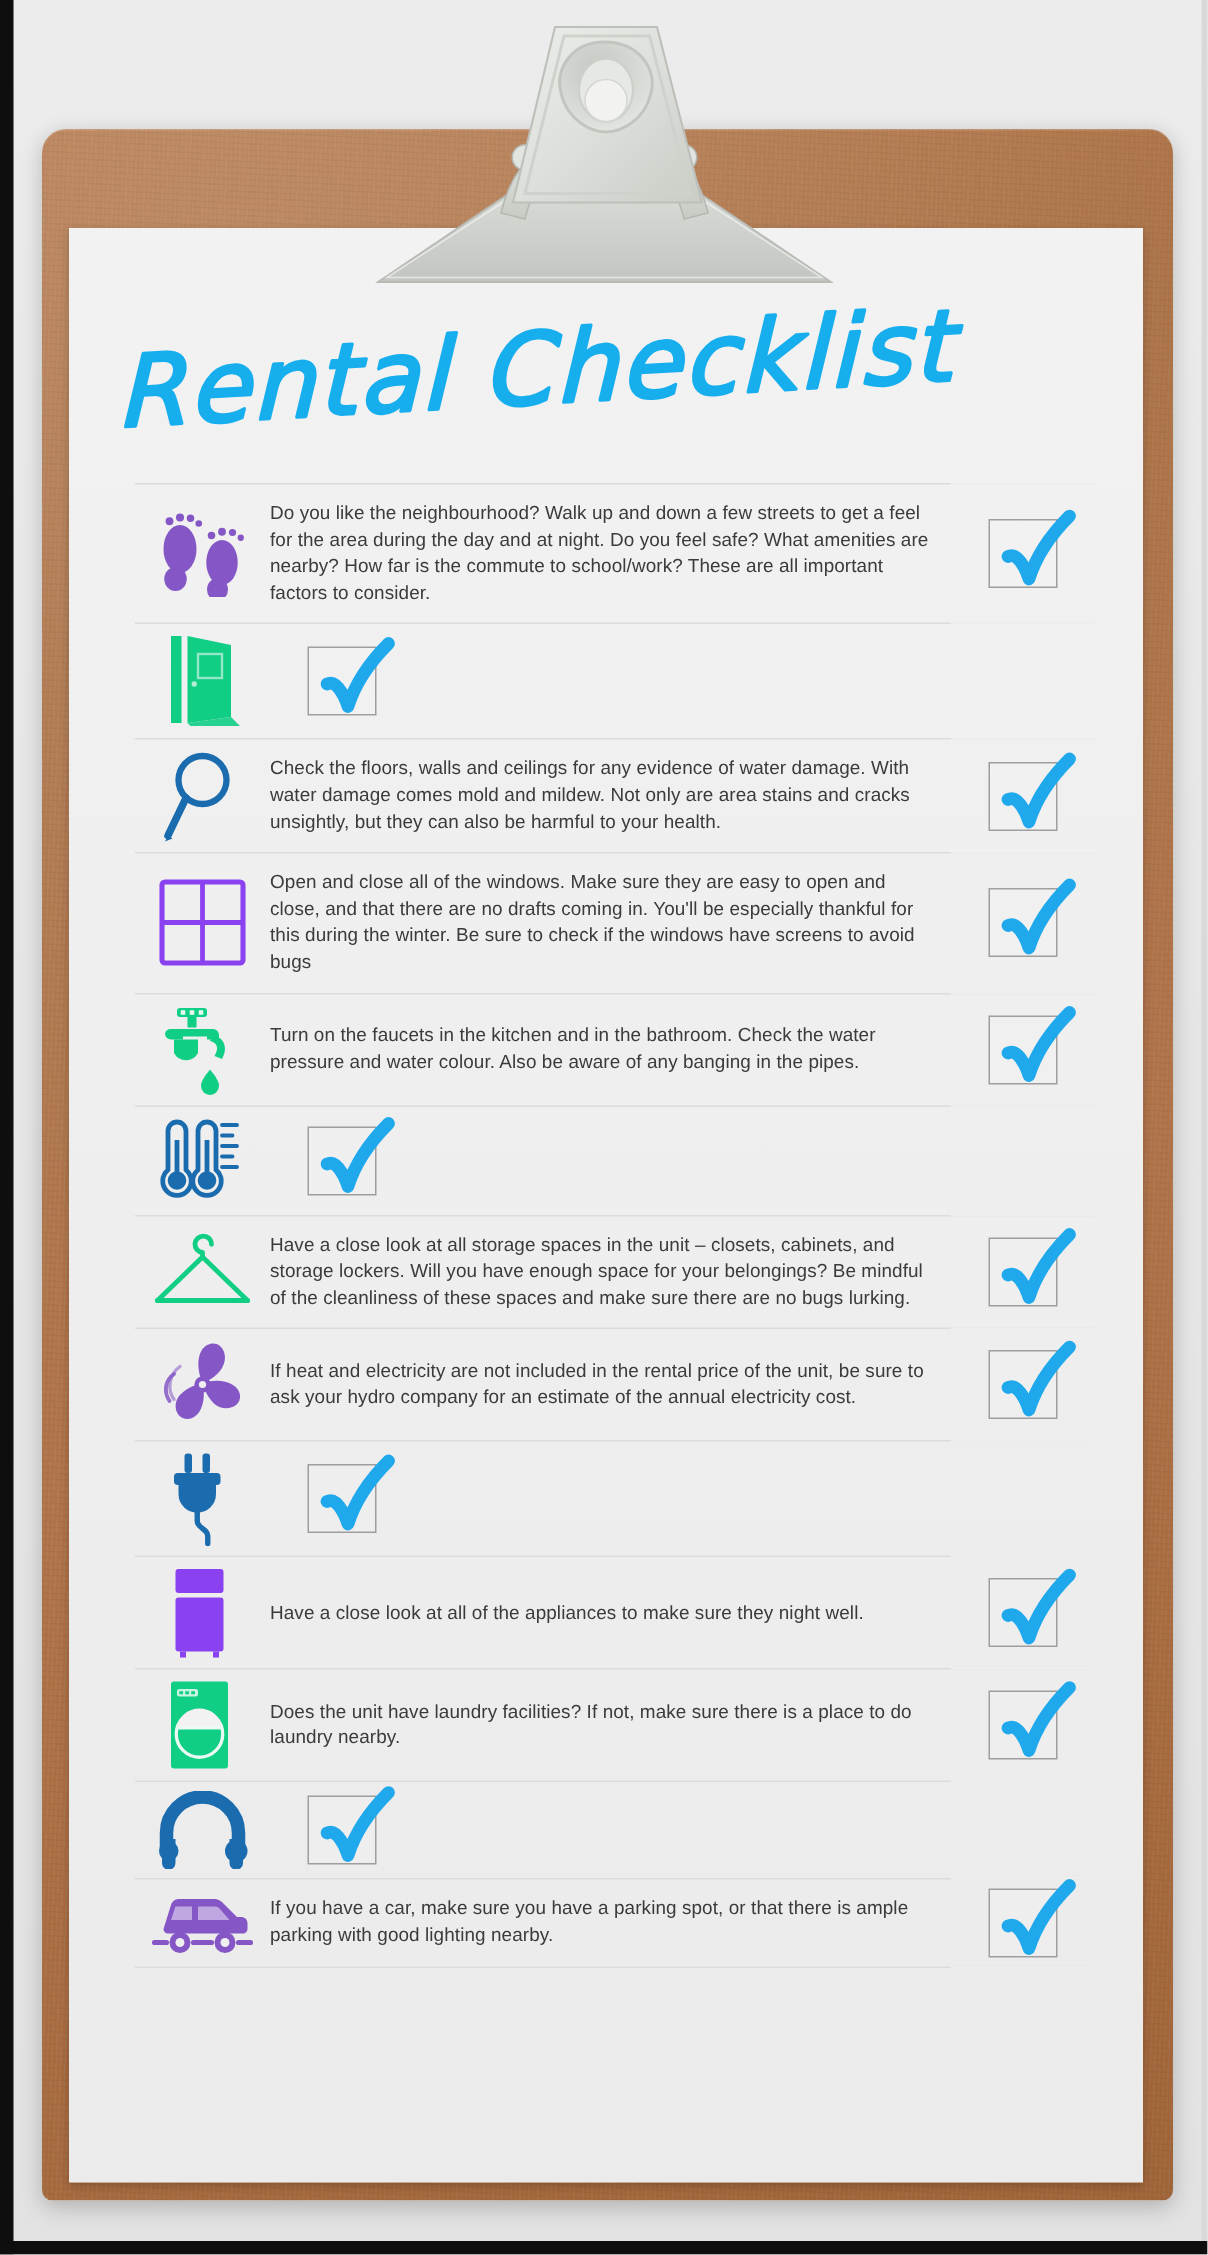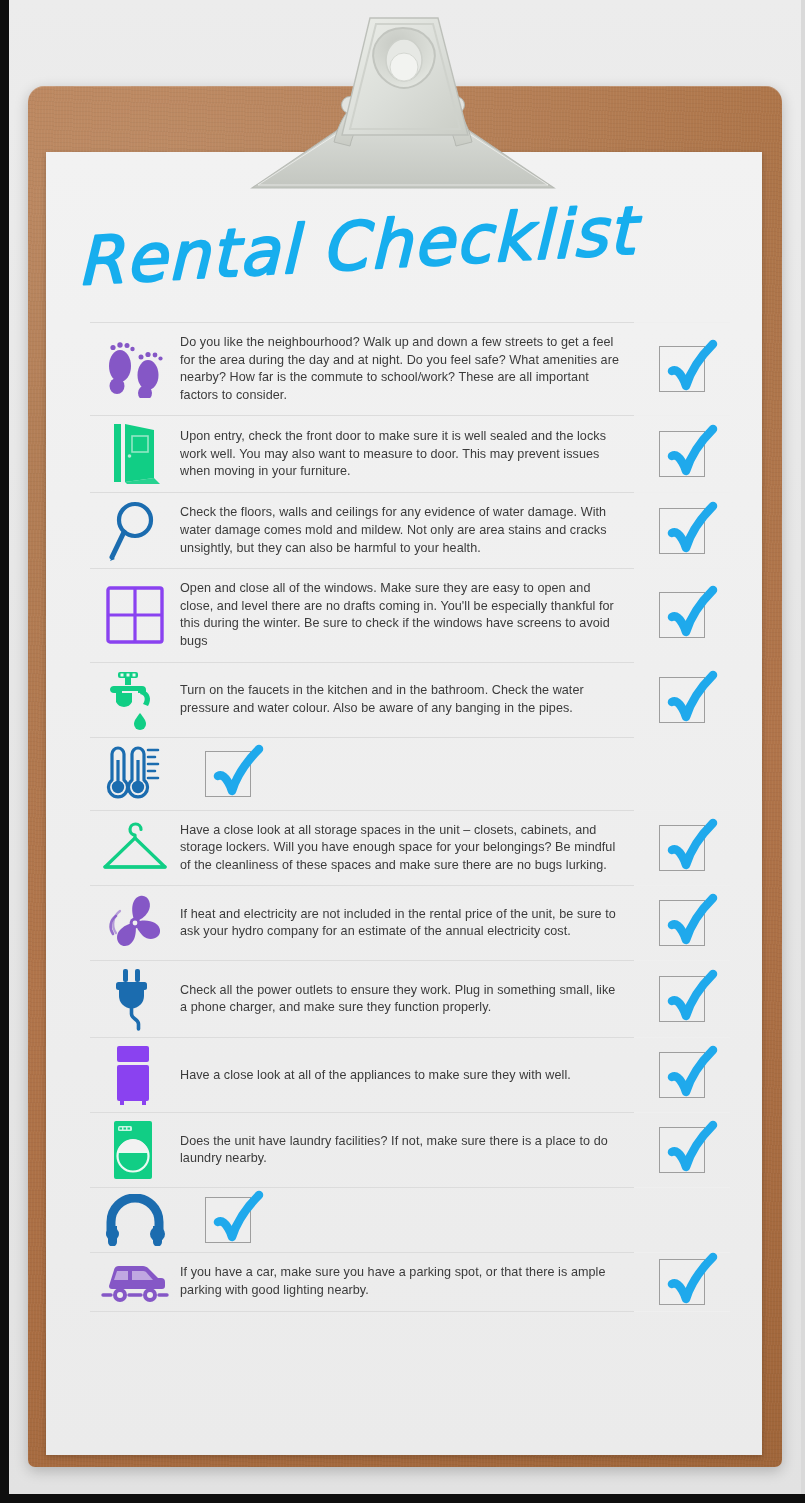--- a/index.html
+++ b/index.html
@@ -221,23 +221,20 @@
       <div class="row">
     <div class="cell-icon">
       <svg width="54" height="64" viewBox="0 0 54 64">
         <rect x="6" y="2" width="7" height="58" fill="#11CE85"></rect>
         <path d="M17 2 L46 8 L46 56 L17 60 Z" fill="#11CE85"></path>
         <rect x="24" y="14" width="16" height="16" fill="none" stroke="#d9f5e8" stroke-width="1.6" opacity=".65"></rect>
         <circle cx="21.5" cy="34" r="1.8" fill="#d9f5e8" opacity=".8"></circle>
         <path d="M17 60 L46 56 L52 62 L19 62 Z" fill="#11CE85" opacity=".9"></path>
       </svg>
     </div>
-    <div class="cell-text">
-      <p>Upon entry, check the front door to make sure it is well sealed and the locks work well. You may also want to measure to door. This may prevent issues when moving in your furniture.</p>
-    </div>
     <div class="cell-check">
       <div class="checkbox">
         <svg class="tick" viewBox="0 0 74 74">
       <path d="M17 41 C21 39 24 42 27 47 C29 50 30 53 31 56 C35 43 44 28 58 14" fill="none" stroke="#1FA9EC" stroke-width="8.5" stroke-linecap="round" stroke-linejoin="round"></path>
     </svg>
       </div>
     </div>
       </div>
       <div class="row">
     <div class="cell-icon">
@@ -259,21 +256,21 @@
     </div>
       </div>
       <div class="row">
     <div class="cell-icon">
       <svg width="60" height="60" viewBox="0 0 60 60">
         <rect x="3" y="3" width="54" height="54" rx="2" stroke="#8A42F0" fill="none" stroke-linecap="round" stroke-linejoin="round" stroke-width="3.4"></rect>
         <path d="M30 4 L30 56 M4 30 L56 30" stroke="#8A42F0" fill="none" stroke-linecap="round" stroke-linejoin="round" stroke-width="3.2"></path>
       </svg>
     </div>
     <div class="cell-text">
-      <p>Open and close all of the windows. Make sure they are easy to open and close, and level there are no drafts coming in. You'll be especially thankful for this during the winter. Be sure to check if the windows have screens to avoid bugs</p>
+      <p>Open and close all of the windows. Make sure they are easy to open and close, and that there are no drafts coming in. You'll be especially thankful for this during the winter. Be sure to check if the windows have screens to avoid bugs</p>
     </div>
     <div class="cell-check">
       <div class="checkbox">
         <svg class="tick" viewBox="0 0 74 74">
       <path d="M17 41 C21 39 24 42 27 47 C29 50 30 53 31 56 C35 43 44 28 58 14" fill="none" stroke="#1FA9EC" stroke-width="8.5" stroke-linecap="round" stroke-linejoin="round"></path>
     </svg>
       </div>
     </div>
       </div>
       <div class="row">
@@ -370,42 +367,39 @@
       <div class="row">
     <div class="cell-icon">
       <svg width="48" height="64" viewBox="0 0 48 64">
         <rect x="12" y="2" width="5" height="13" rx="2" fill="#1B6CAF"></rect>
         <rect x="24" y="2" width="5" height="13" rx="2" fill="#1B6CAF"></rect>
         <rect x="5" y="15" width="31" height="8" rx="2.5" fill="#1B6CAF"></rect>
         <path d="M8 23 h25 v6 a12.5 12.5 0 0 1 -25 0 Z" fill="#1B6CAF"></path>
         <path d="M20.5 41 v6 c0 5 7 5 7 10 v5" stroke="#1B6CAF" fill="none" stroke-linecap="round" stroke-linejoin="round" stroke-width="3.6"></path>
       </svg>
     </div>
-    <div class="cell-text">
-      <p>Check all the power outlets to ensure they work. Plug in something small, like a phone charger, and make sure they function properly.</p>
-    </div>
     <div class="cell-check">
       <div class="checkbox">
         <svg class="tick" viewBox="0 0 74 74">
       <path d="M17 41 C21 39 24 42 27 47 C29 50 30 53 31 56 C35 43 44 28 58 14" fill="none" stroke="#1FA9EC" stroke-width="8.5" stroke-linecap="round" stroke-linejoin="round"></path>
     </svg>
       </div>
     </div>
       </div>
       <div class="row">
     <div class="cell-icon">
       <svg width="46" height="62" viewBox="0 0 46 62">
         <rect x="5" y="2" width="32" height="16" rx="2" fill="#8A42F0"></rect>
         <rect x="5" y="21" width="32" height="36" rx="2" fill="#8A42F0"></rect>
         <rect x="8" y="57" width="4" height="4" fill="#8A42F0"></rect>
         <rect x="30" y="57" width="4" height="4" fill="#8A42F0"></rect>
       </svg>
     </div>
     <div class="cell-text">
-      <p>Have a close look at all of the appliances to make sure they with well.</p>
+      <p>Have a close look at all of the appliances to make sure they night well.</p>
     </div>
     <div class="cell-check">
       <div class="checkbox">
         <svg class="tick" viewBox="0 0 74 74">
       <path d="M17 41 C21 39 24 42 27 47 C29 50 30 53 31 56 C35 43 44 28 58 14" fill="none" stroke="#1FA9EC" stroke-width="8.5" stroke-linecap="round" stroke-linejoin="round"></path>
     </svg>
       </div>
     </div>
       </div>
       <div class="row">

